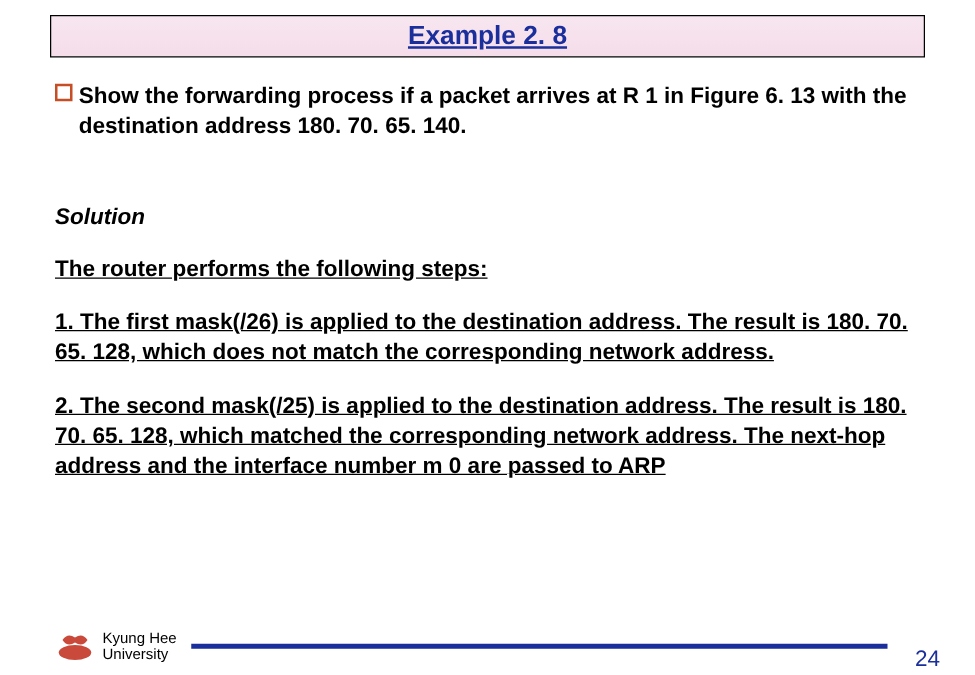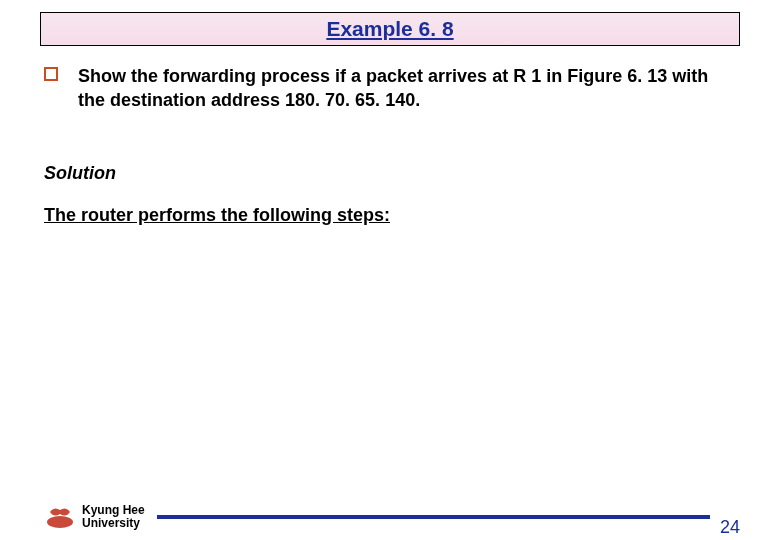--- a/index.html
+++ b/index.html
@@ -29,21 +29,21 @@
   .content {
     padding: 18px 44px 0 44px;
     color: #000;
     font-size: 18px;
     font-weight: bold;
     line-height: 1.35;
   }
   .bullet-row {
     display: flex;
     align-items: flex-start;
-    gap: 20px;
+    gap: 5px;
     margin-bottom: 20px;
     justify-content: center;
   }
   .bullet-icon {
     width: 14px;
     height: 14px;
     border: 2px solid #c64d24;
     margin-top: 3px;
     flex-shrink: 0;
   }
@@ -64,59 +64,61 @@
   .logo {
     width: 32px;
     height: 26px;
     display: flex;
     align-items: center;
     justify-content: center;
     flex-shrink: 0;
   }
   .uni {
     font-size: 12px;
-    font-weight: bold;
+    font-weight: normal;
     line-height: 1.1;
     margin-left: 6px;
     color: #000;
   }
   .hr-line {
     flex: 1;
     height: 4px;
     background: #1a2f9c;
     margin-left: 12px;
     margin-right: 40px;
   }
   .page-num {
     position: absolute;
-    right: 40px;
+    right: 28px;
     bottom: 2px;
     color: #1a2f9c;
     font-size: 18px;
   }
 </style>
 </head>
 <body>
 
 <div class="title-bar">
-  <span class="title-text">Example 6. 8</span>
+  <span class="title-text">Example 2. 8</span>
 </div>
 
 <div class="content">
 
   <div class="bullet-row">
     <span class="bullet-icon"></span>
     <span>Show the forwarding process if a packet arrives at R 1 in Figure 6. 13 with the destination address 180. 70. 65. 140.</span>
   </div>
 
   <div class="solution">Solution</div>
 
   <div class="para">The router performs the following steps:</div>
 
+  <div class="para">1. The first mask(/26) is applied to the destination address. The result is 180. 70. 65. 128, which does not match the corresponding network address.</div>
 
+  <div class="para">2. The second mask(/25) is applied to the destination address. The result is 180. 70. 65. 128, which matched the corresponding network address. The next-hop address and the interface number m 0 are passed to ARP</div>
 
 </div>
 
 <div class="footer">
   <span class="logo">
     <svg viewBox="0 0 32 26" width="32" height="26">
       <ellipse cx="16" cy="18" rx="13" ry="6" fill="#c94a3a"></ellipse>
       <path d="M6 8 Q10 2 16 6 Q22 2 26 8 Q22 14 16 10 Q10 14 6 8 Z" fill="#c94a3a"></path>
     </svg>
   </span>

